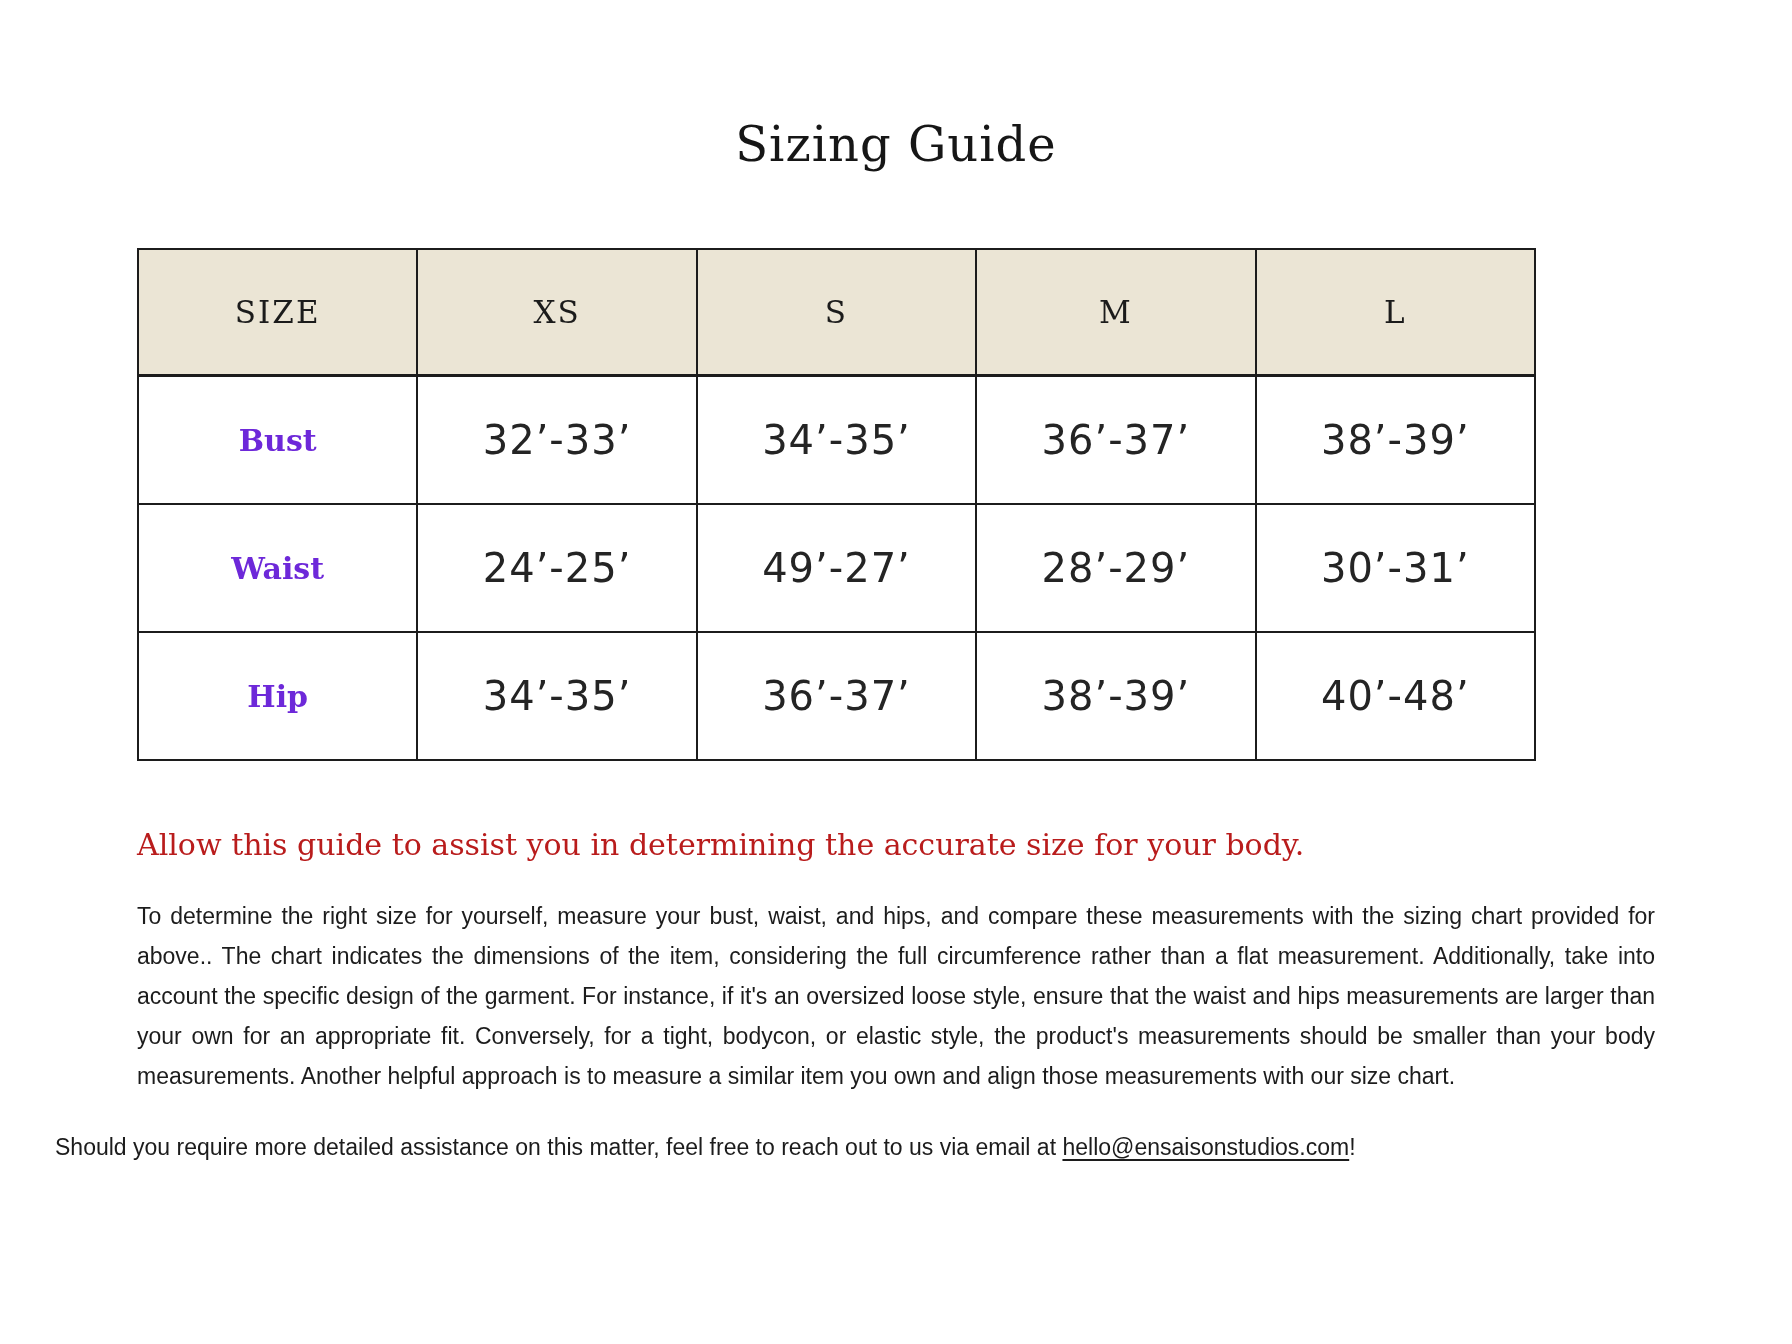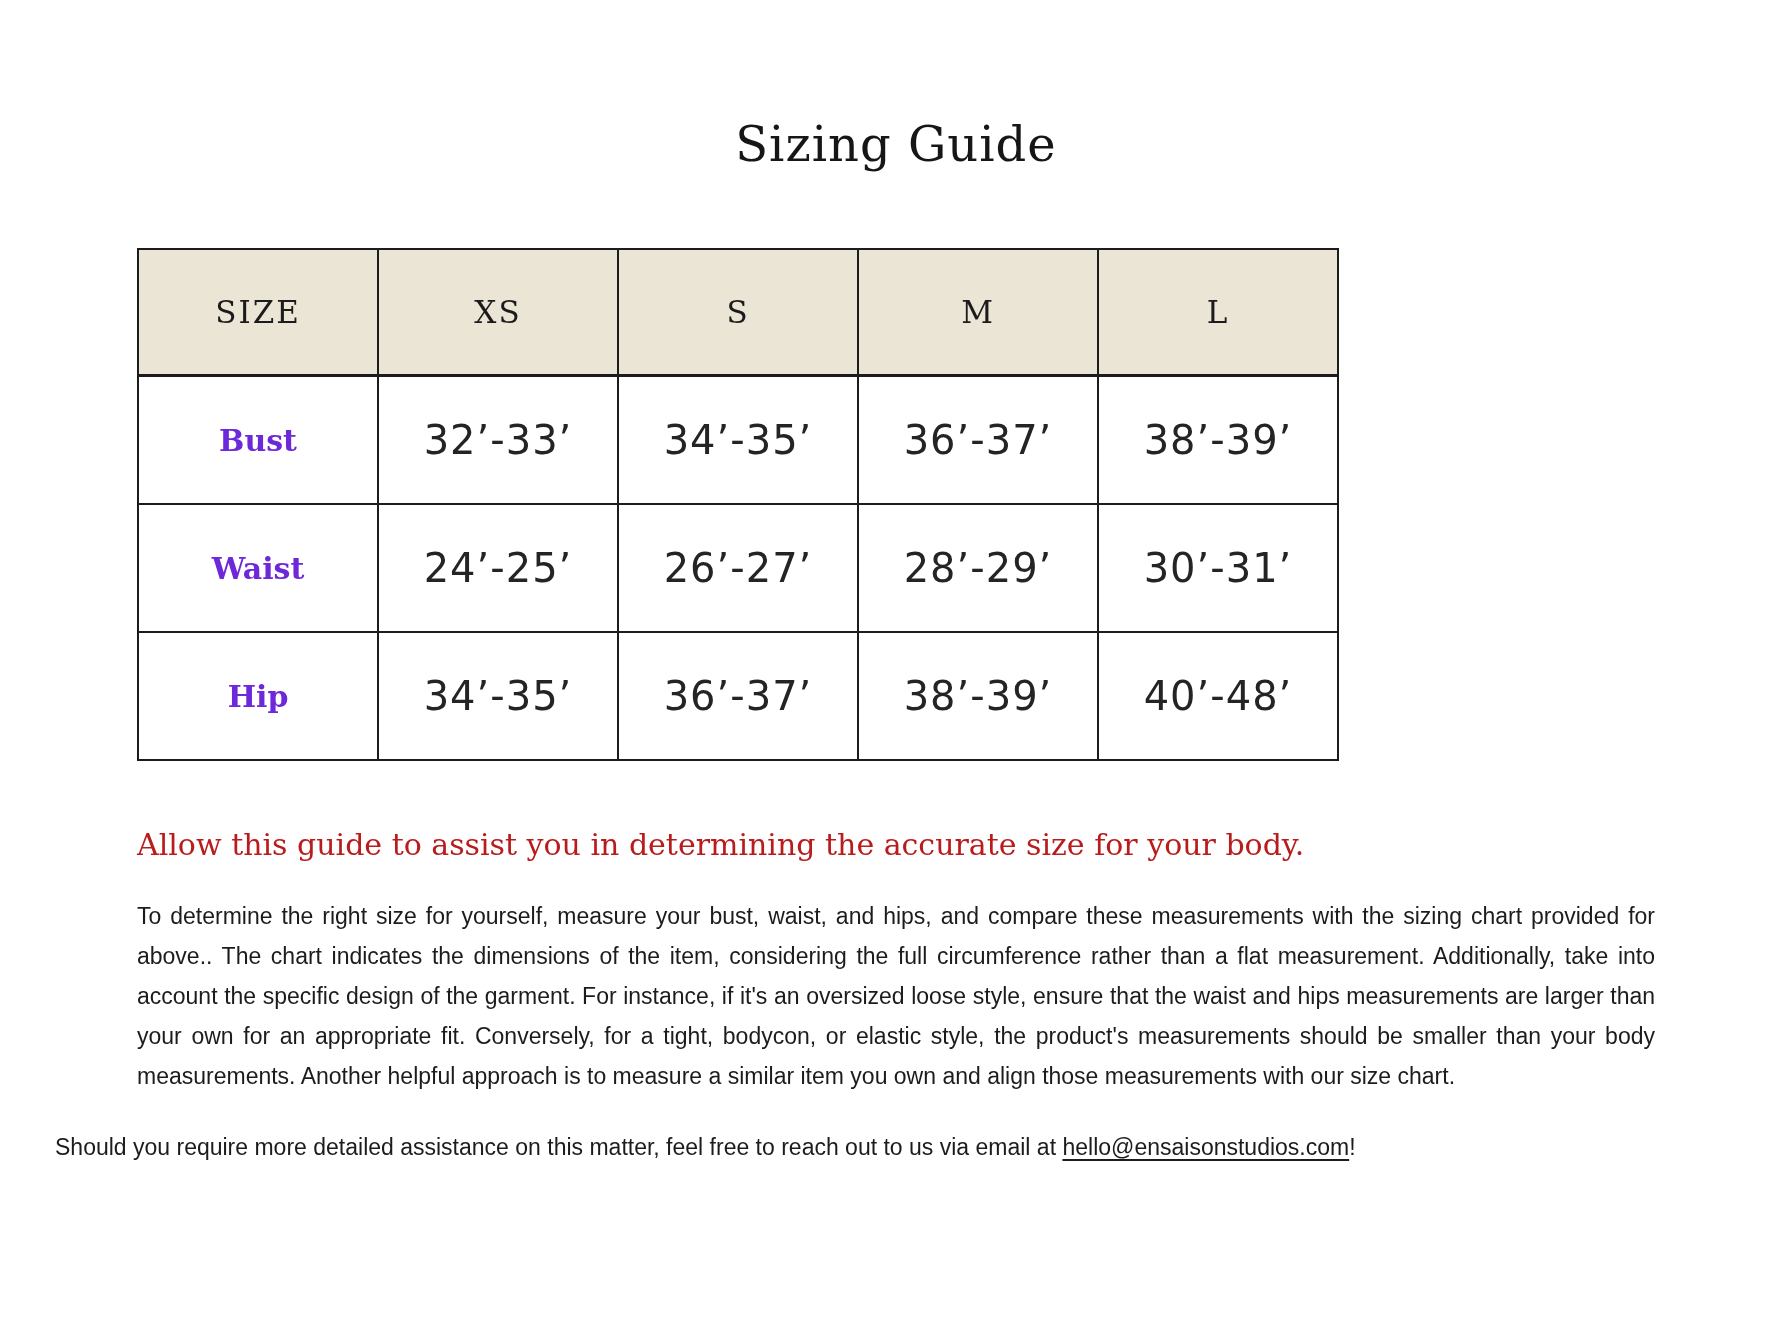--- a/index.html
+++ b/index.html
@@ -22,21 +22,21 @@
     text-align: center;
     font-family: "DejaVu Serif", serif;
     font-weight: 400;
     font-size: 48px;
     letter-spacing: 1px;
     color: #161616;
   }
   table.size-table {
     border-collapse: collapse;
     table-layout: fixed;
-    width: 1202px;
+    width: 1399px;
     margin: 76px 0 0 137px;
   }
   table.size-table th,
   table.size-table td {
     border: 2px solid #1c1c1c;
     text-align: center;
     vertical-align: middle;
     padding: 0;
   }
   table.size-table th {
@@ -112,21 +112,21 @@
       <tr>
         <td class="row-label">Bust</td>
         <td class="measure">32’-33’</td>
         <td class="measure">34’-35’</td>
         <td class="measure">36’-37’</td>
         <td class="measure">38’-39’</td>
       </tr>
       <tr>
         <td class="row-label">Waist</td>
         <td class="measure">24’-25’</td>
-        <td class="measure">26’-27’</td>
+        <td class="measure">49’-27’</td>
         <td class="measure">28’-29’</td>
         <td class="measure">30’-31’</td>
       </tr>
       <tr>
         <td class="row-label">Hip</td>
         <td class="measure">34’-35’</td>
         <td class="measure">36’-37’</td>
         <td class="measure">38’-39’</td>
         <td class="measure">40’-48’</td>
       </tr>

